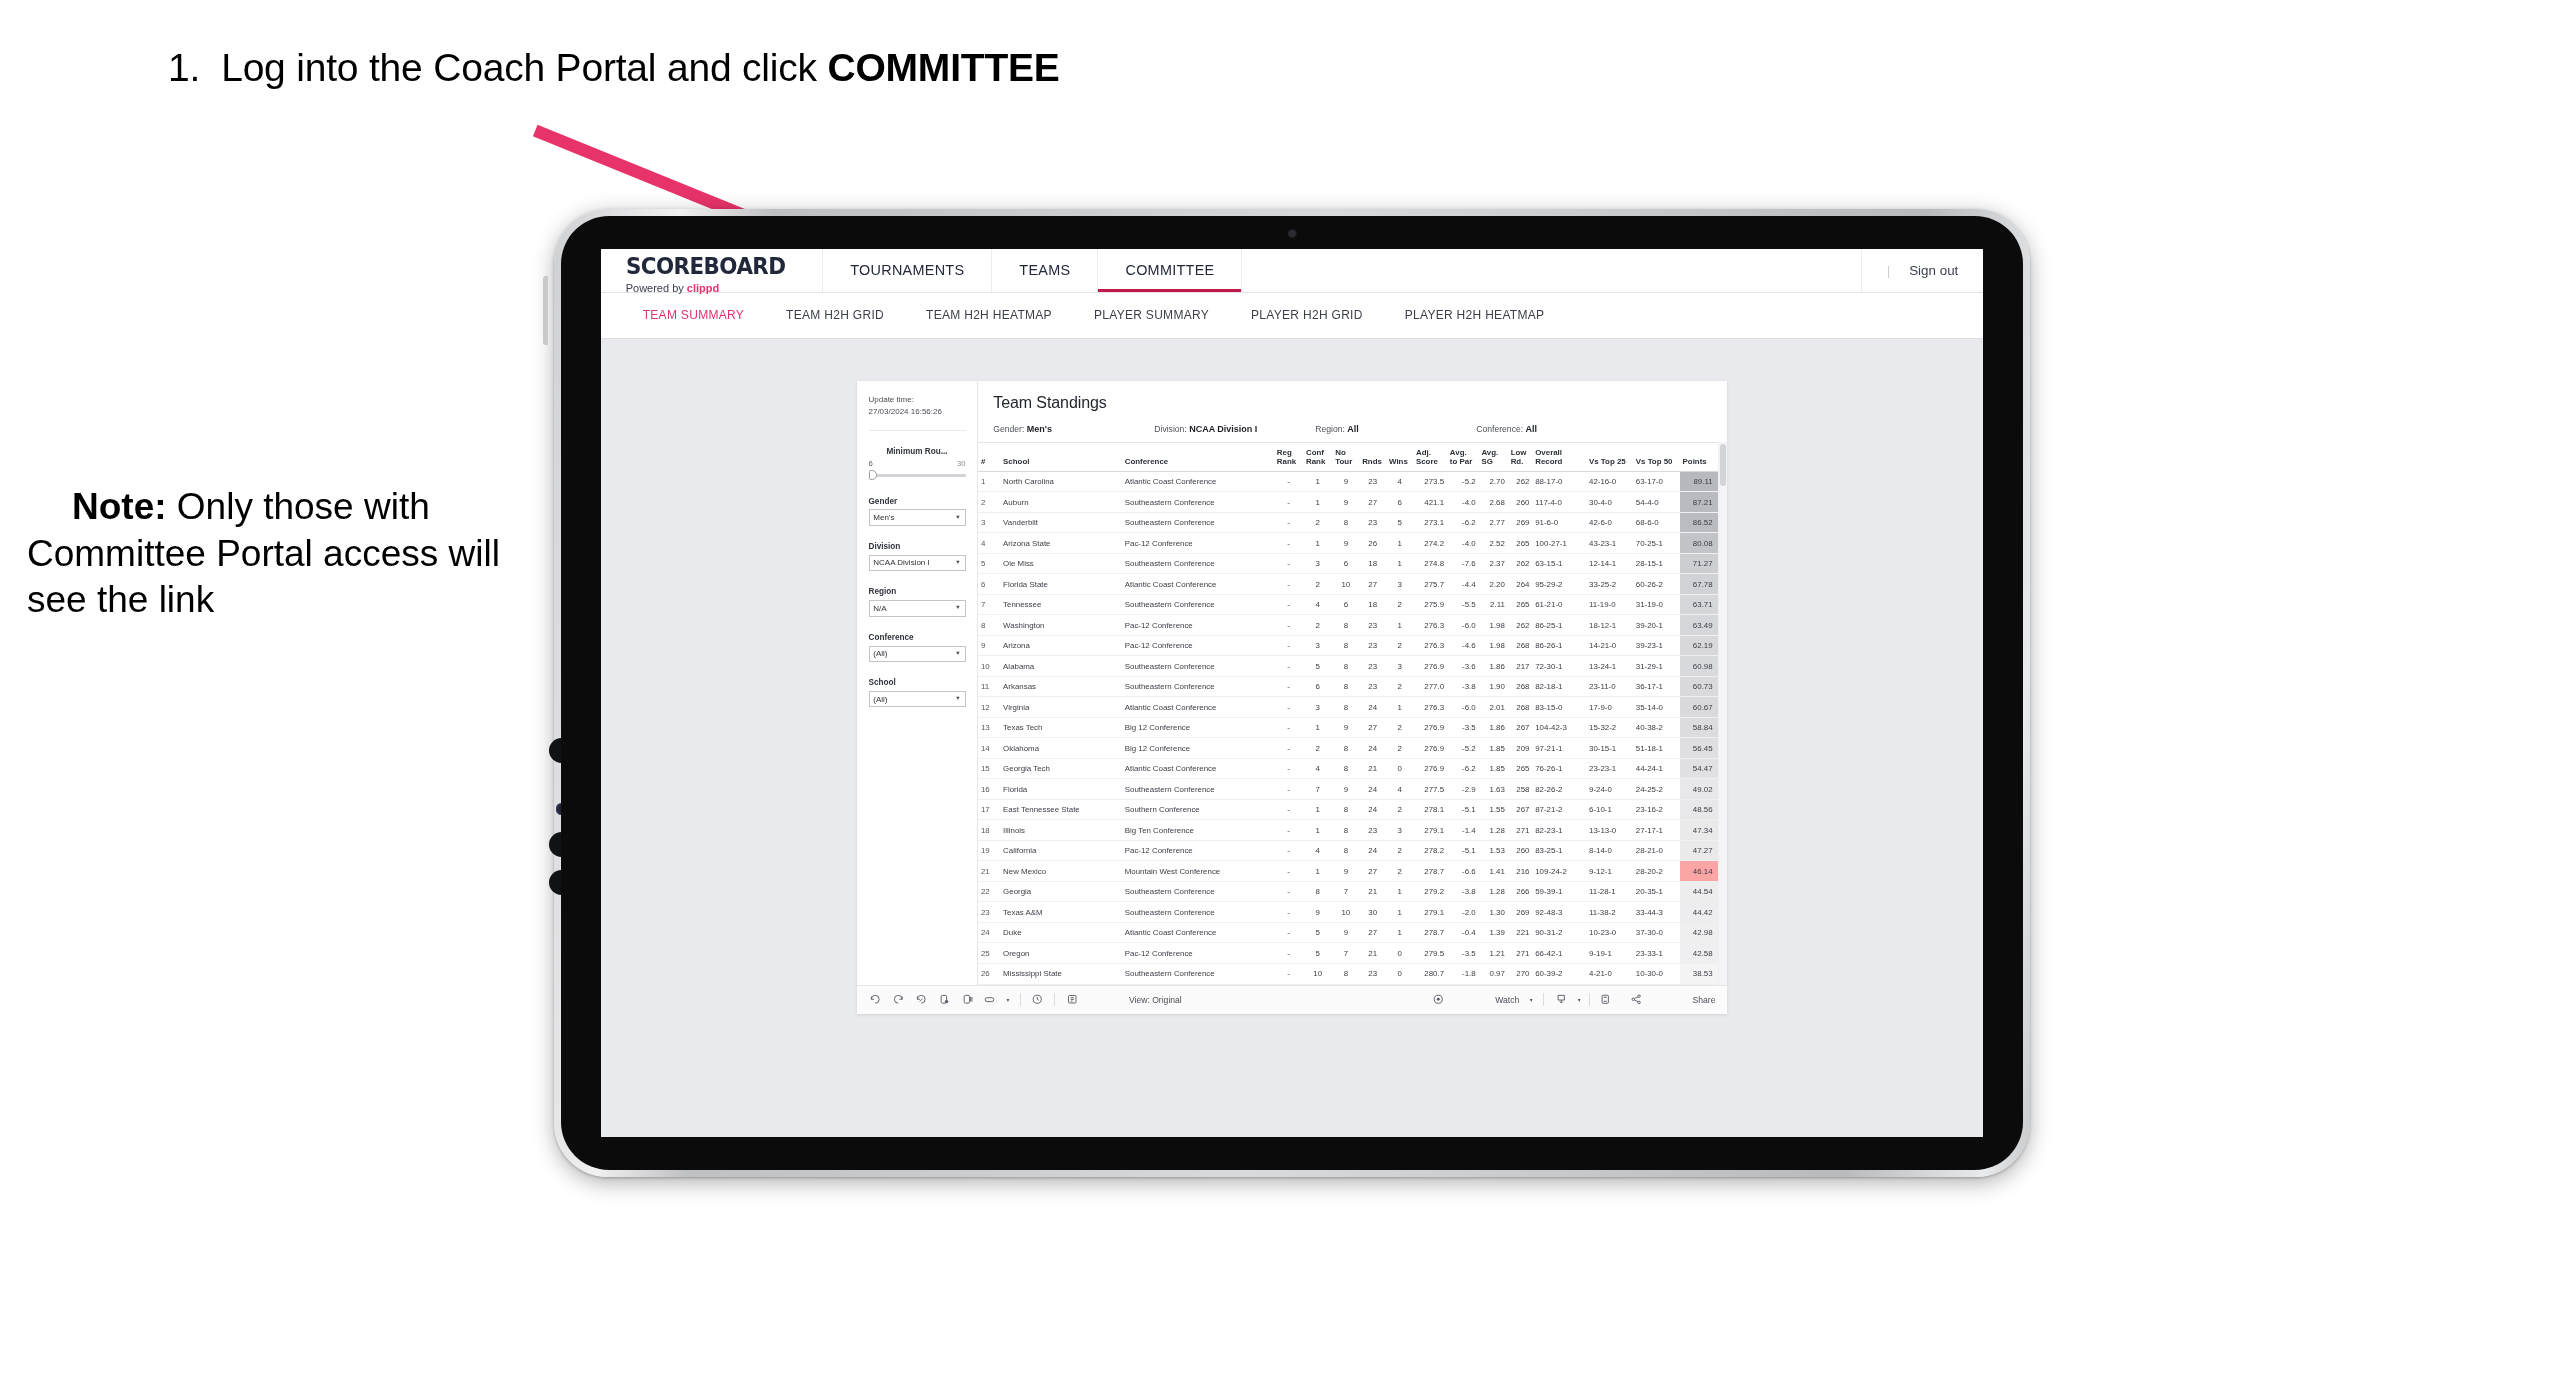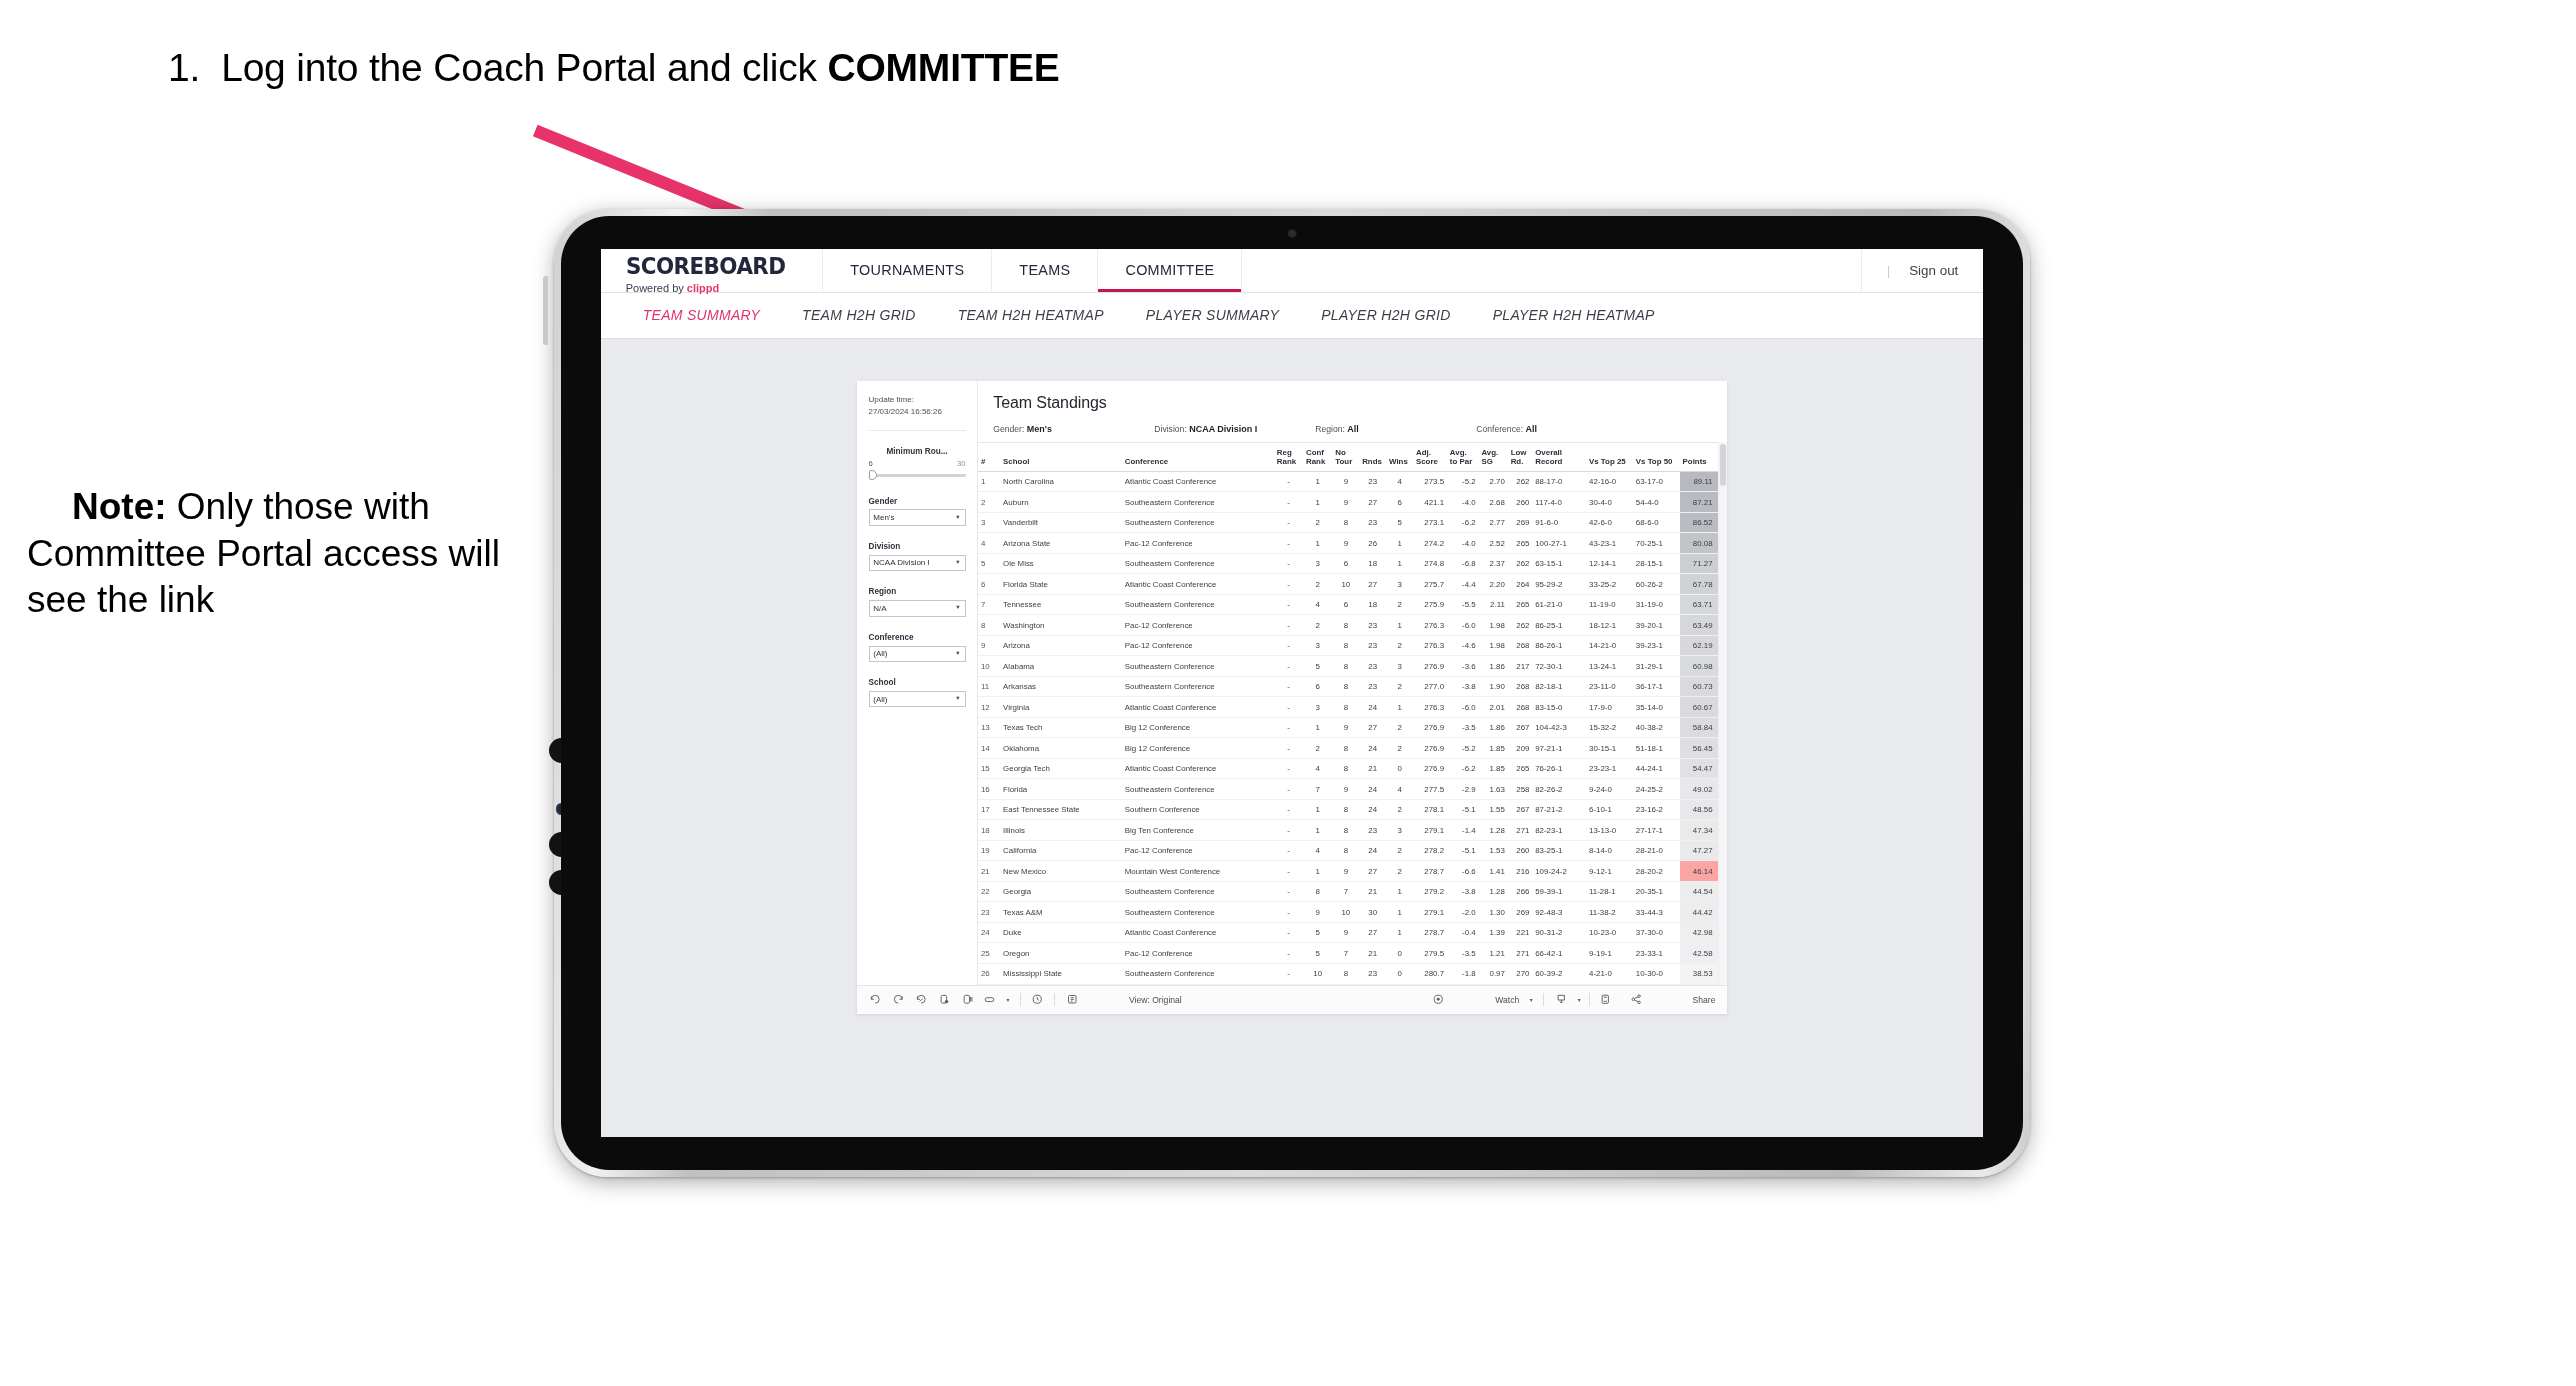--- a/index.html
+++ b/index.html
@@ -171,27 +171,26 @@
   
   .app-subbar {
     height: 46px;
     background: #ffffff;
     border-bottom: 1px solid #dededf;
     display: flex; align-items: center;
     padding-left: 21px;
     gap: 0;
   }
   .subnav-item {
-    font-size: 14px;
+    font-size: 12px;
     letter-spacing: 0.3px;
     color: #3c3f49;
     padding: 0 21px;
     cursor: pointer;
     white-space: nowrap;
-    font-style: italic;
   }
   .subnav-item.active { color: #e0336c; }
 
   
   .canvas {
     background: #e9eaee;
     height: calc(100% - 106px);
     padding: 42px 0 0 0;
     display: flex;
     justify-content: center;
@@ -600,21 +599,21 @@
                       <tr>
                         <td class="c-num">5</td>
                         <td class="c-school">Ole Miss</td>
                         <td class="c-conf">Southeastern Conference</td>
                         <td class="c-rank">-</td>
                         <td class="c-rank">3</td>
                         <td class="c-small">6</td>
                         <td class="c-small">18</td>
                         <td class="c-small">1</td>
                         <td class="c-score">274.8</td>
-                        <td class="c-par">-6.8</td>
+                        <td class="c-par">-7.6</td>
                         <td class="c-sg">2.37</td>
                         <td class="c-low">262</td>
                         <td class="c-rec">63-15-1</td>
                         <td class="c-t25">12-14-1</td>
                         <td class="c-t50">28-15-1</td>
                         <td class="c-pts" style="background: rgb(205, 206, 209);">71.27</td>
                       </tr>
                       <tr>
                         <td class="c-num">6</td>
                         <td class="c-school">Florida State</td>

